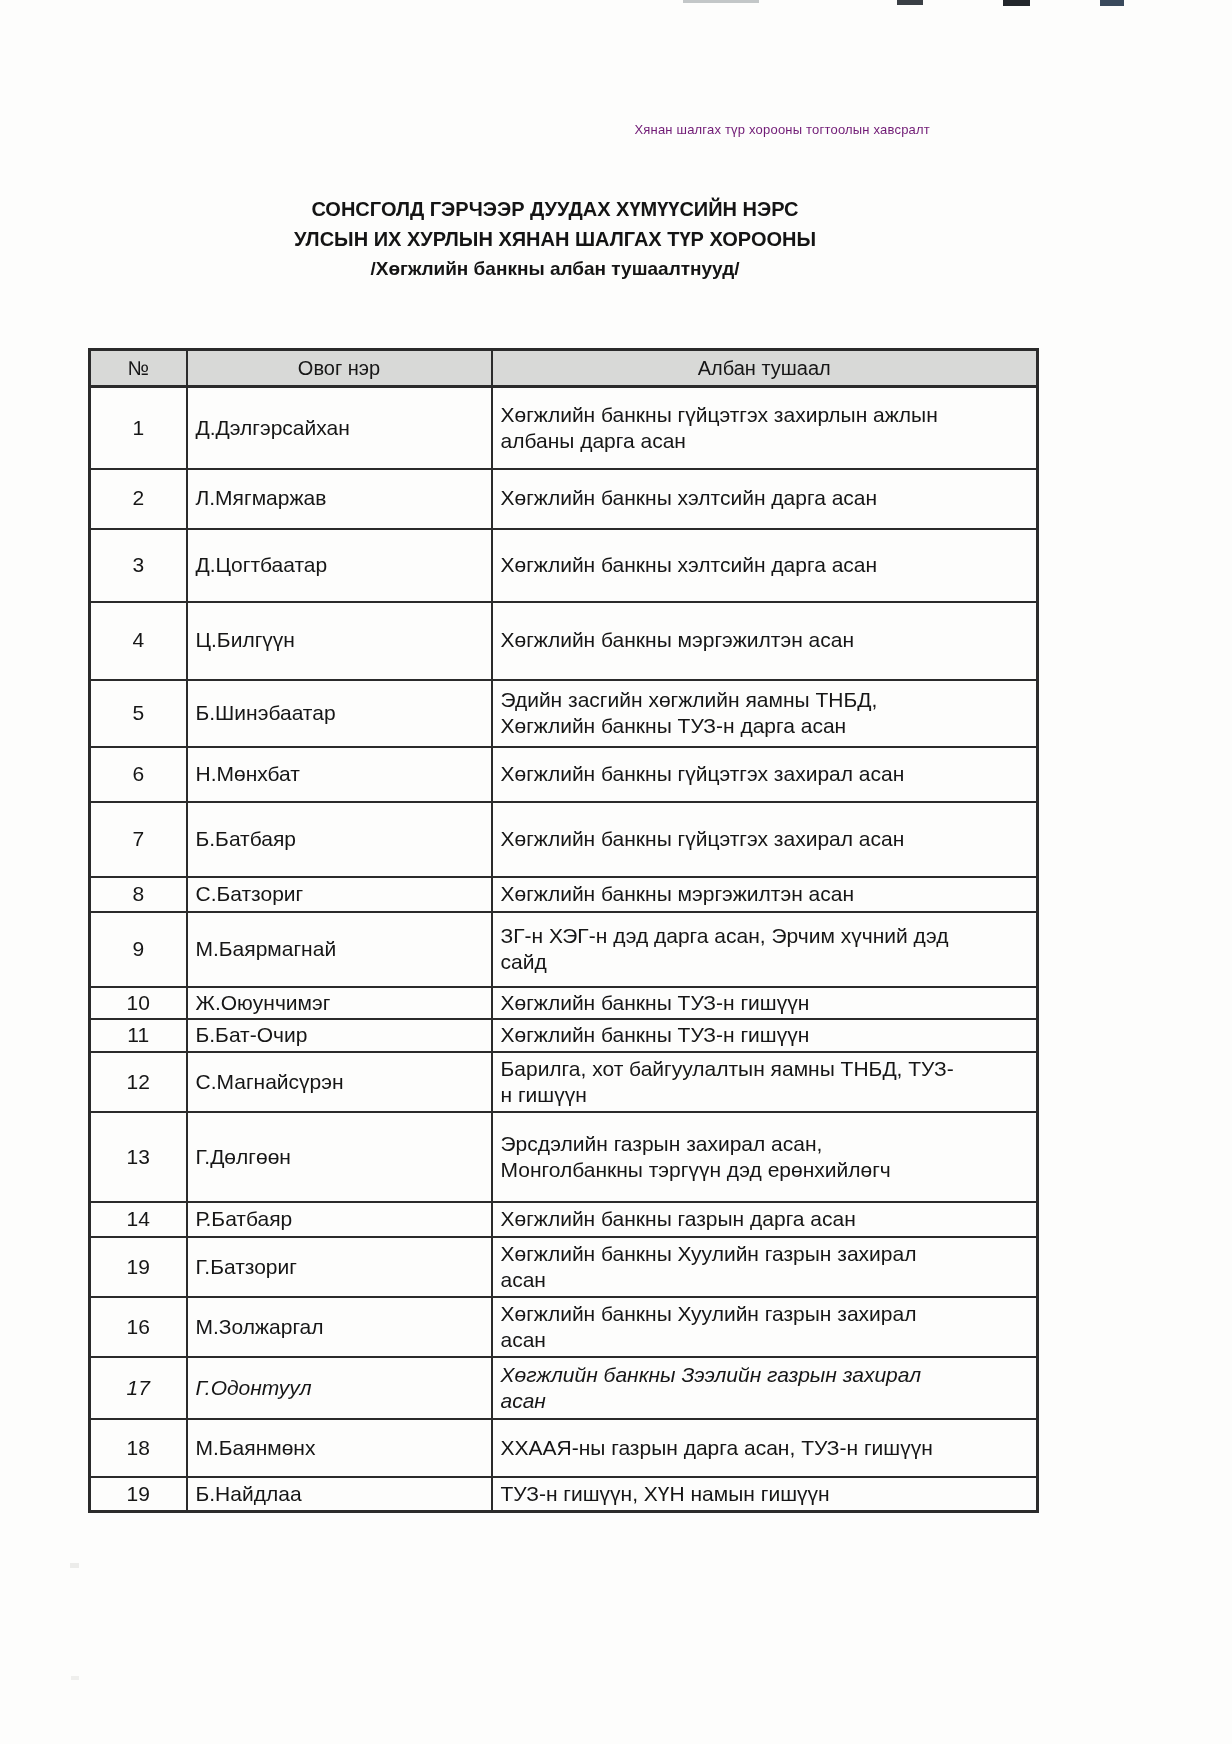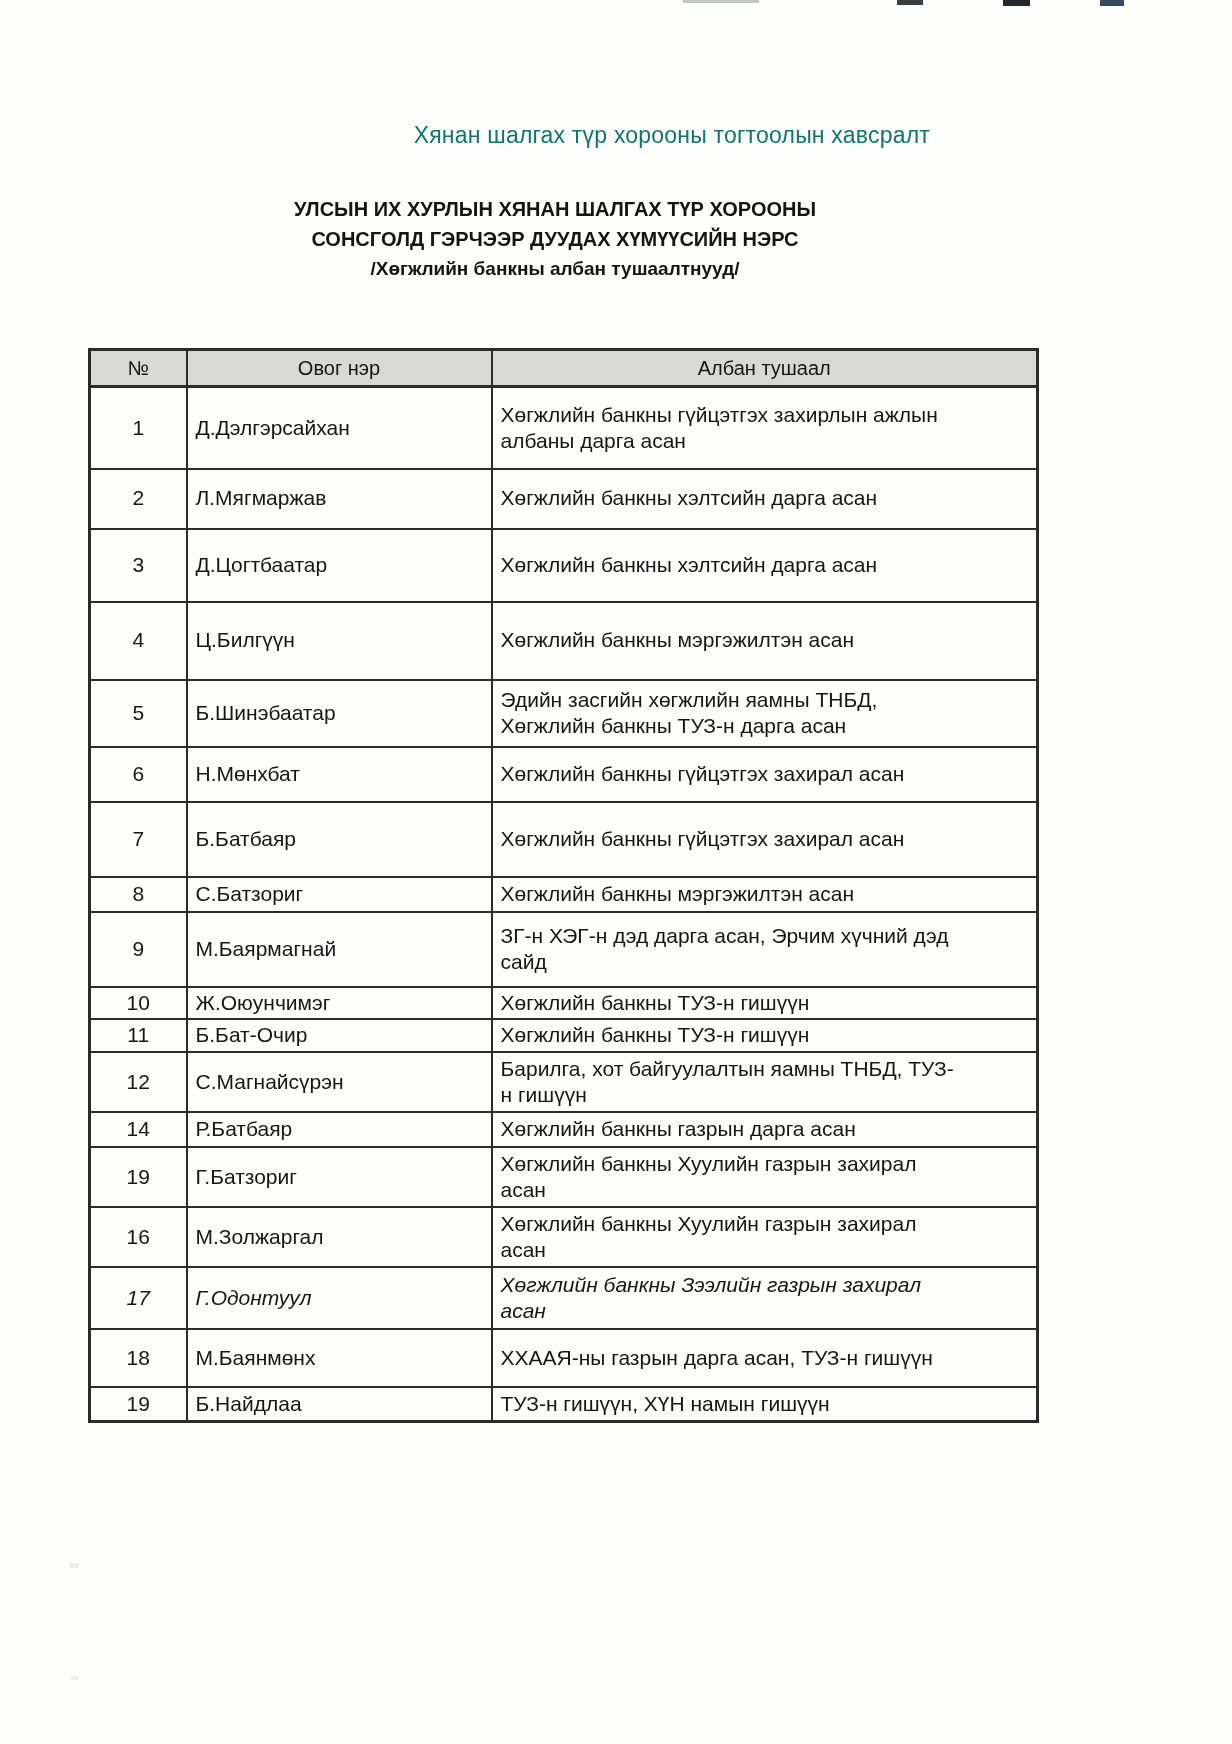--- a/index.html
+++ b/index.html
@@ -14,23 +14,23 @@
     position:relative;
     background:var(--page-bg);
     font-family:"Liberation Sans","DejaVu Sans",sans-serif;
     color:var(--text);
     overflow:hidden;
   }
   .annotation{
     position:absolute;
     top:122px; left:0; width:930px;
     text-align:right;
-    font-size:23px;
+    font-size:13px;
     letter-spacing:.2px;
-    color:#0f766e;
+    color:#701a75;
   }
   .title-block{
     position:absolute;
     top:194px; left:75px; width:960px;
     text-align:center;
     font-weight:bold;
     font-size:20px;
     line-height:30px;
     color:#141414;
   }
@@ -77,22 +77,22 @@
 <div class="artifact a1"></div>
 <div class="artifact a2"></div>
 <div class="artifact a3"></div>
 <div class="artifact a4"></div>
 <div class="artifact a5"></div>
 <div class="artifact a6"></div>
 
 <div class="annotation">Хянан шалгах түр хорооны тогтоолын хавсралт</div>
 
 <div class="title-block">
+  <div>СОНСГОЛД ГЭРЧЭЭР ДУУДАХ ХҮМҮҮСИЙН НЭРС</div>
   <div>УЛСЫН ИХ ХУРЛЫН ХЯНАН ШАЛГАХ ТҮР ХОРООНЫ</div>
-  <div>СОНСГОЛД ГЭРЧЭЭР ДУУДАХ ХҮМҮҮСИЙН НЭРС</div>
   <div class="sub">/Хөгжлийн банкны албан тушаалтнууд/</div>
 </div>
 
 <table class="doc">
   <colgroup>
     <col style="width:97px">
     <col style="width:305px">
     <col style="width:546px">
   </colgroup>
   <thead>
@@ -160,20 +160,26 @@
     <td class="c-no">11</td>
     <td class="c-name">Б.Бат-Очир</td>
     <td class="c-pos">Хөгжлийн банкны ТУЗ-н гишүүн</td>
   </tr>
       <tr style="height: 60px;">
     <td class="c-no">12</td>
     <td class="c-name">С.Магнайсүрэн</td>
     <td class="c-pos">Барилга, хот байгуулалтын яамны ТНБД, ТУЗ-
 н гишүүн</td>
   </tr>
+      <tr style="height: 90px;">
+    <td class="c-no">13</td>
+    <td class="c-name">Г.Дөлгөөн</td>
+    <td class="c-pos">Эрсдэлийн газрын захирал асан,
+Монголбанкны тэргүүн дэд ерөнхийлөгч</td>
+  </tr>
       <tr style="height: 35px;">
     <td class="c-no">14</td>
     <td class="c-name">Р.Батбаяр</td>
     <td class="c-pos">Хөгжлийн банкны газрын дарга асан</td>
   </tr>
       <tr style="height: 60px;">
     <td class="c-no">19</td>
     <td class="c-name">Г.Батзориг</td>
     <td class="c-pos">Хөгжлийн банкны Хуулийн газрын захирал
 асан</td>

